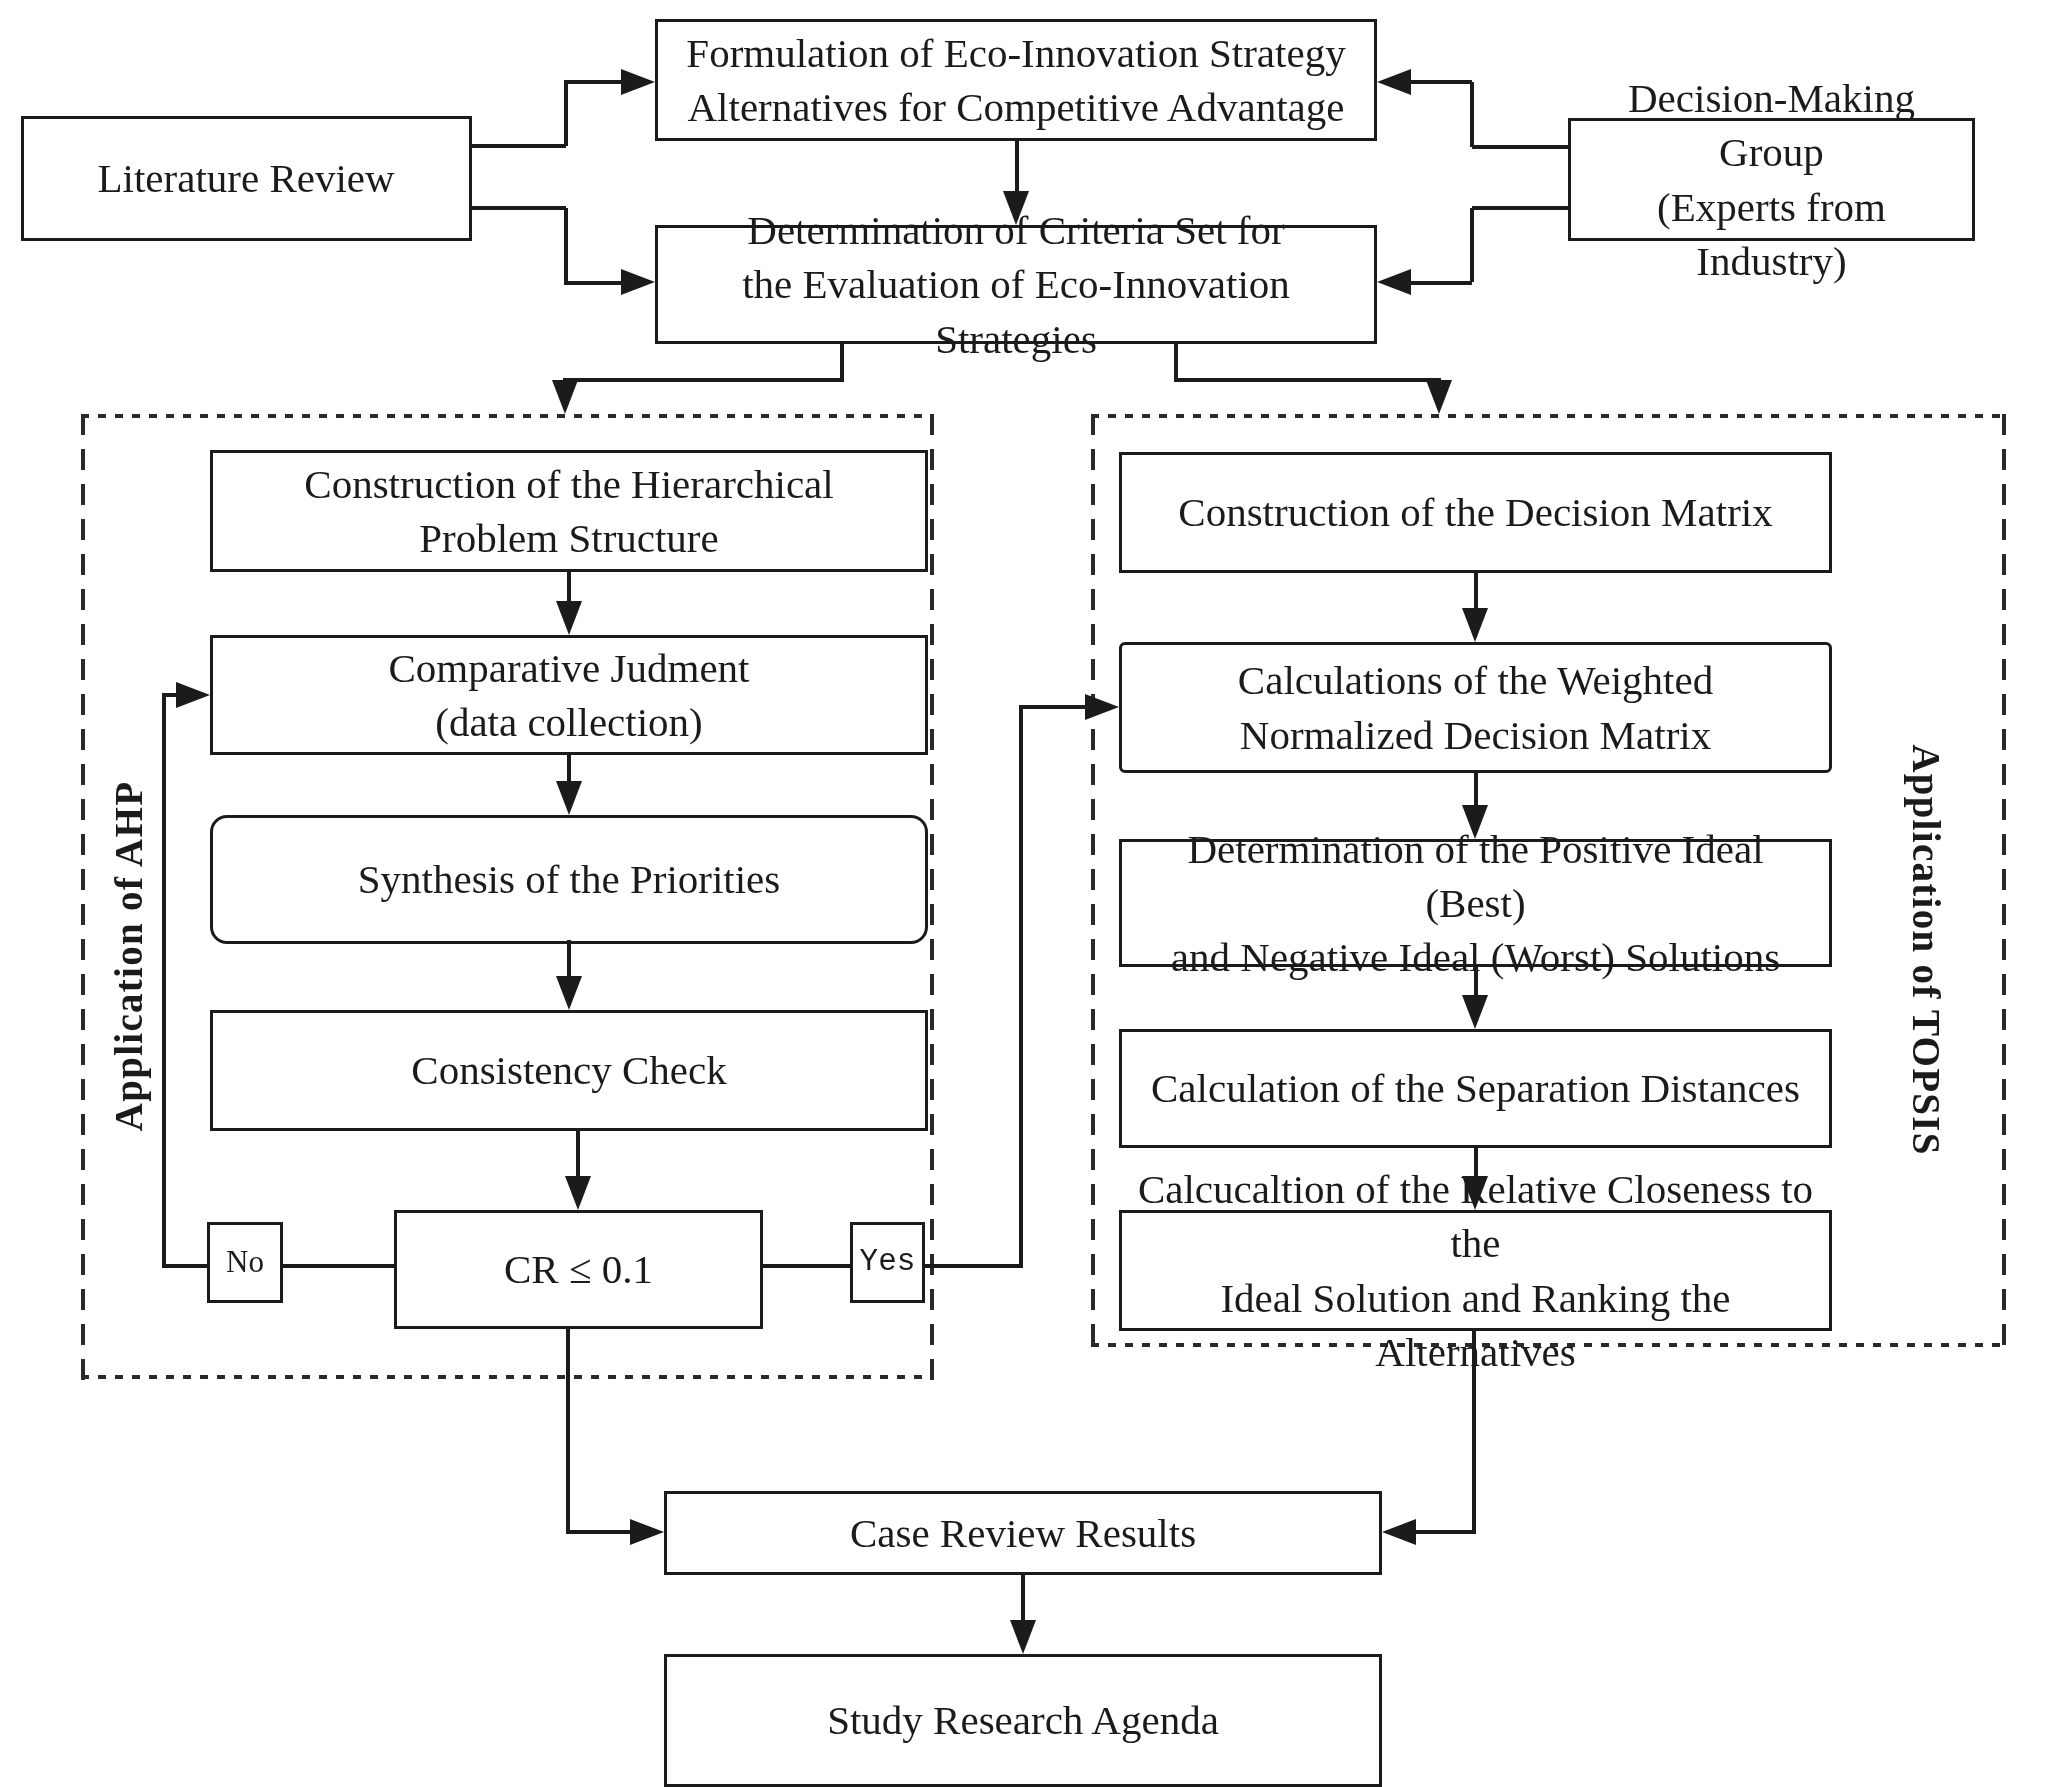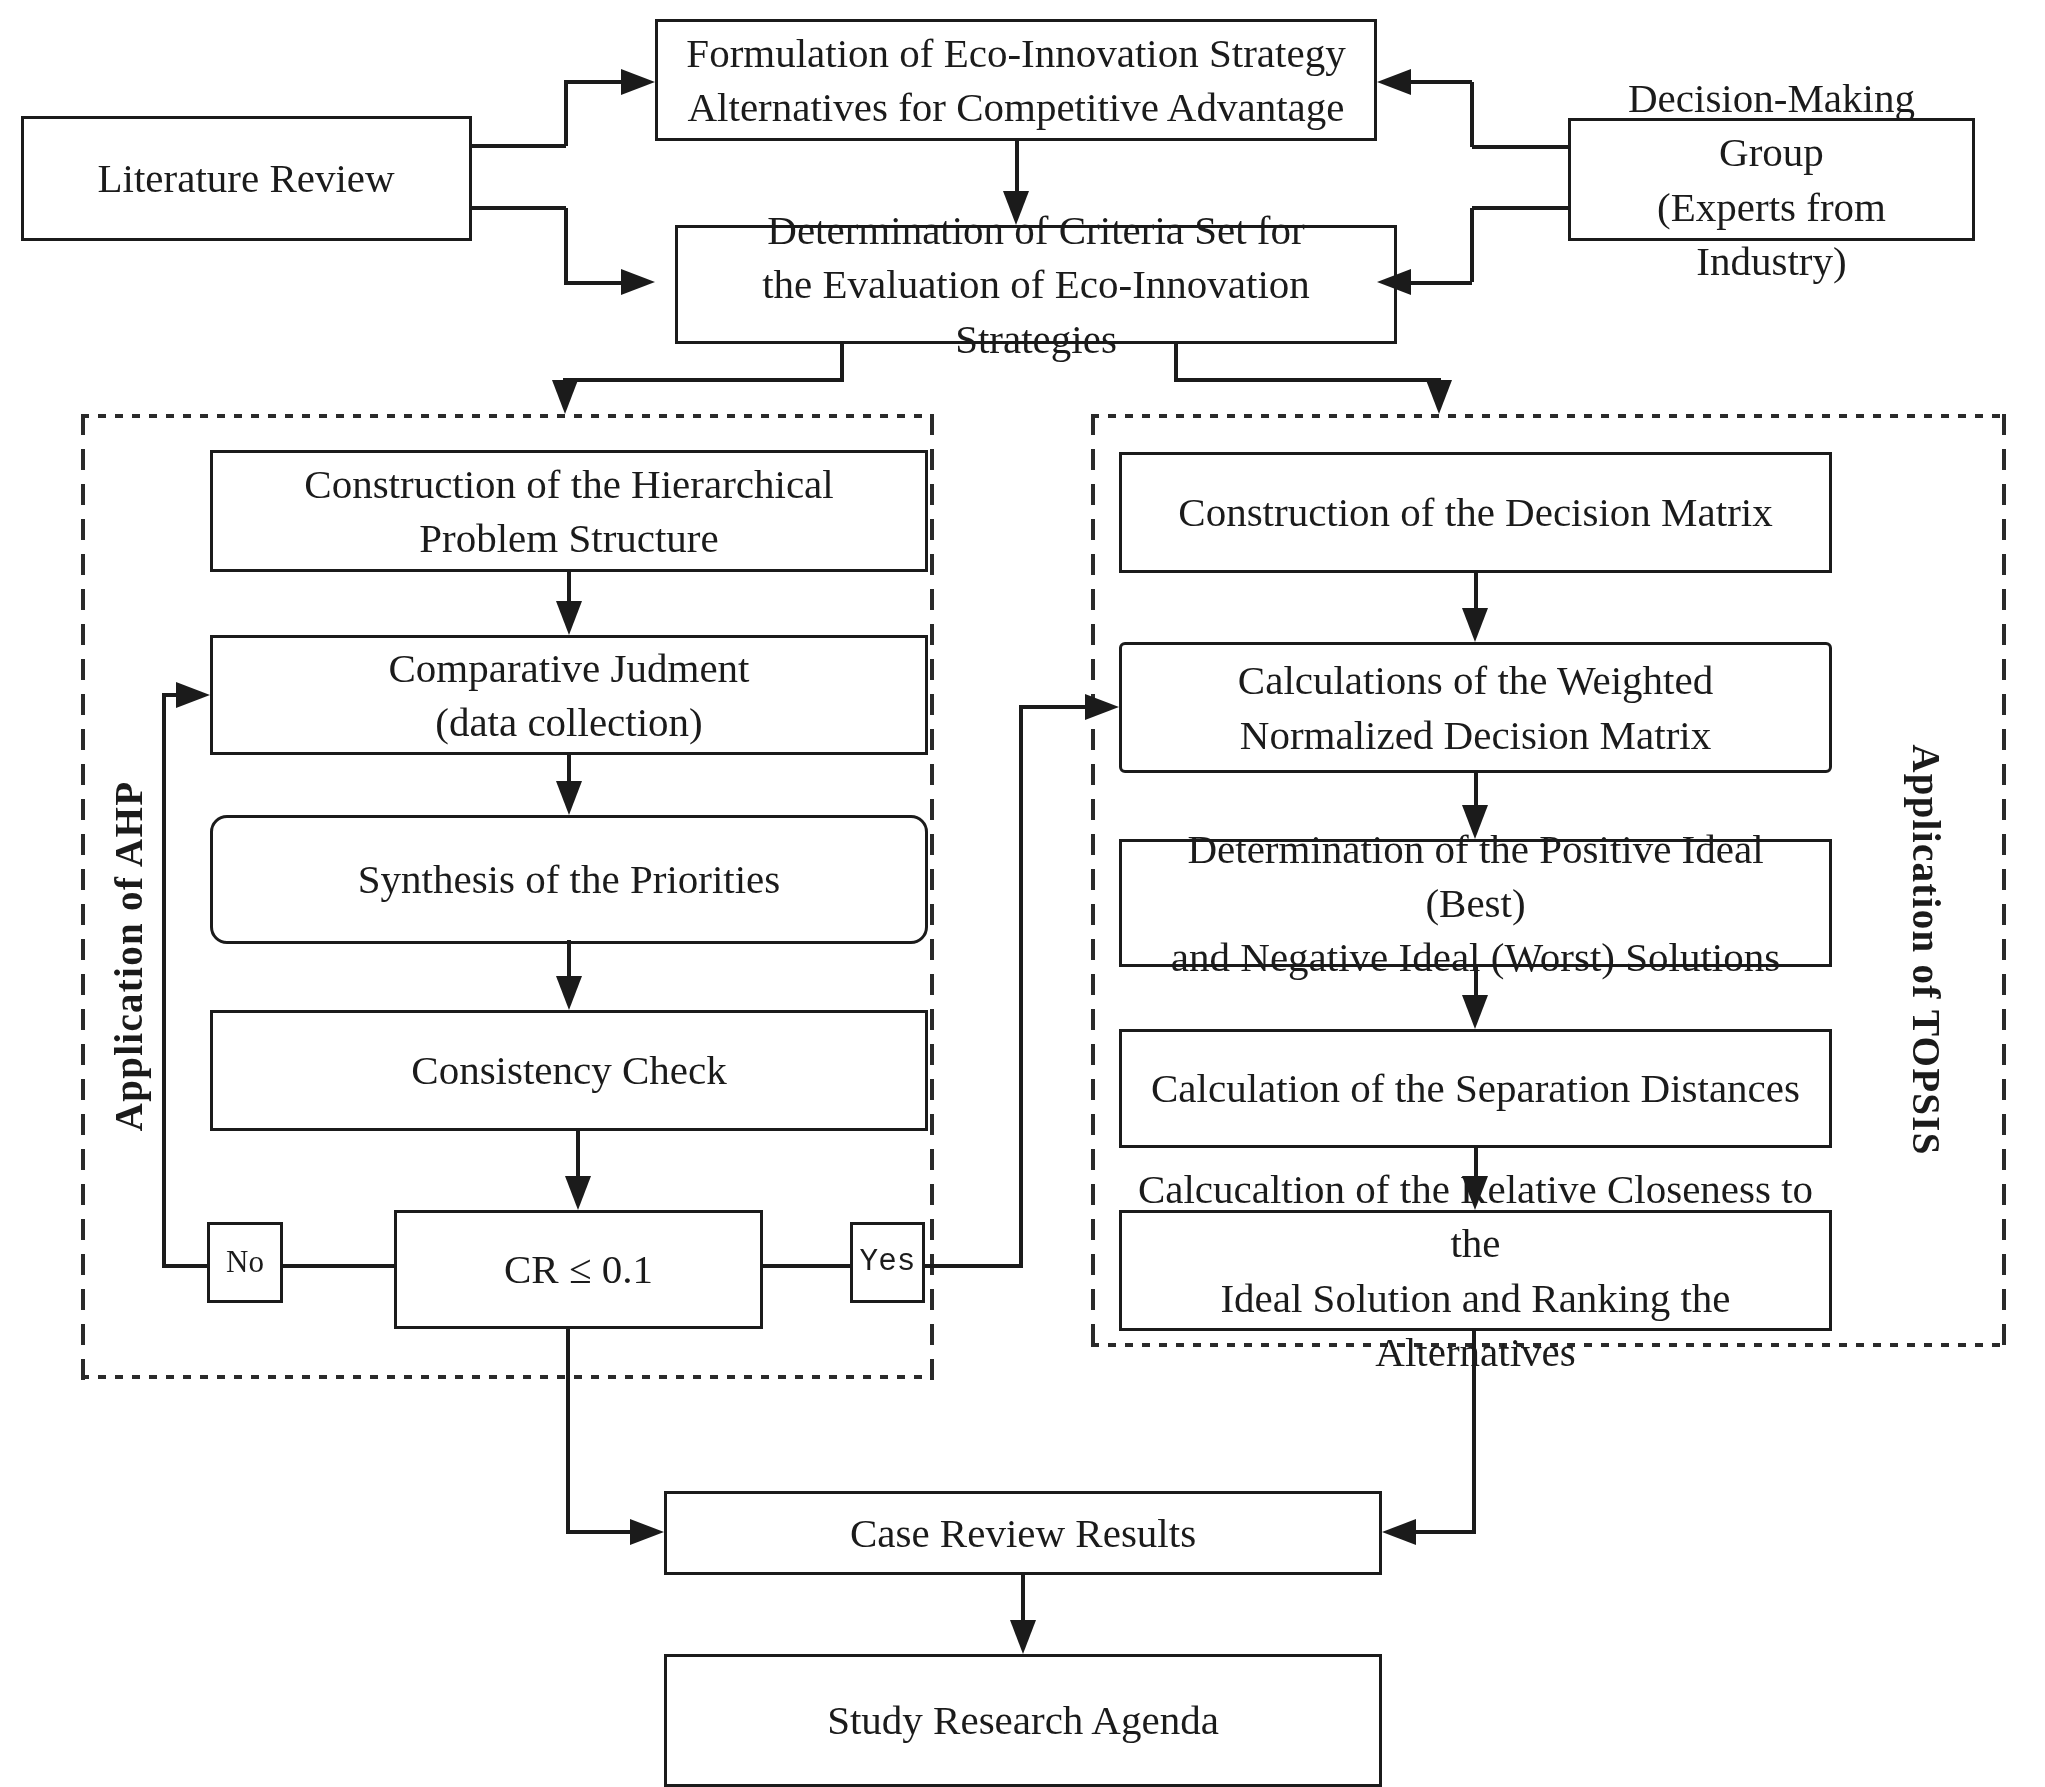--- a/index.html
+++ b/index.html
@@ -64,21 +64,21 @@
   </div>
 
   <div class="vlabel" style="left:-153px; top:931px; transform:rotate(-90deg);">Application of AHP</div>
   <div class="vlabel" style="left:1644px; top:925px; transform:rotate(90deg);">Application of TOPSIS</div>
 
   <div class="box" style="left:20.6px;   top:116px; width:451px;  height:125px;">Literature Review</div>
   <div class="box" style="left:655px; top:19px;  width:722px; height:122px;">Formulation of Eco-Innovation Strategy
 Alternatives for Competitive Advantage</div>
   <div class="box" style="left:1568px; top:118px; width:407px;  height:123px;">Decision-Making Group
 (Experts from Industry)</div>
-  <div class="box" style="left:655px; top:225px; width:722px; height:119px;margin-left:20px;">Determination of Criteria Set for
+  <div class="box" style="left:655px; top:225px; width:722px; height:119px;">Determination of Criteria Set for
 the Evaluation of Eco-Innovation Strategies</div>
 
   <div class="box" style="left:210px; top:450px;  width:718px; height:122px;">Construction of the Hierarchical
 Problem Structure</div>
   <div class="box" style="left:210px; top:635px; width:718px; height:120px;">Comparative Judment
 (data collection)</div>
   <div class="box" style="left:210px; top:815px; width:718px; height:129px;border-radius:17px;">Synthesis of the Priorities</div>
   <div class="box" style="left:210px; top:1010px; width:718px; height:121px;">Consistency Check</div>
   <div class="box" style="left:394px; top:1210px; width:369px;  height:119px;">CR ≤ 0.1</div>
   <div class="box small" style="left:207px;  top:1222px; width:76px; height:81px;">No</div>

